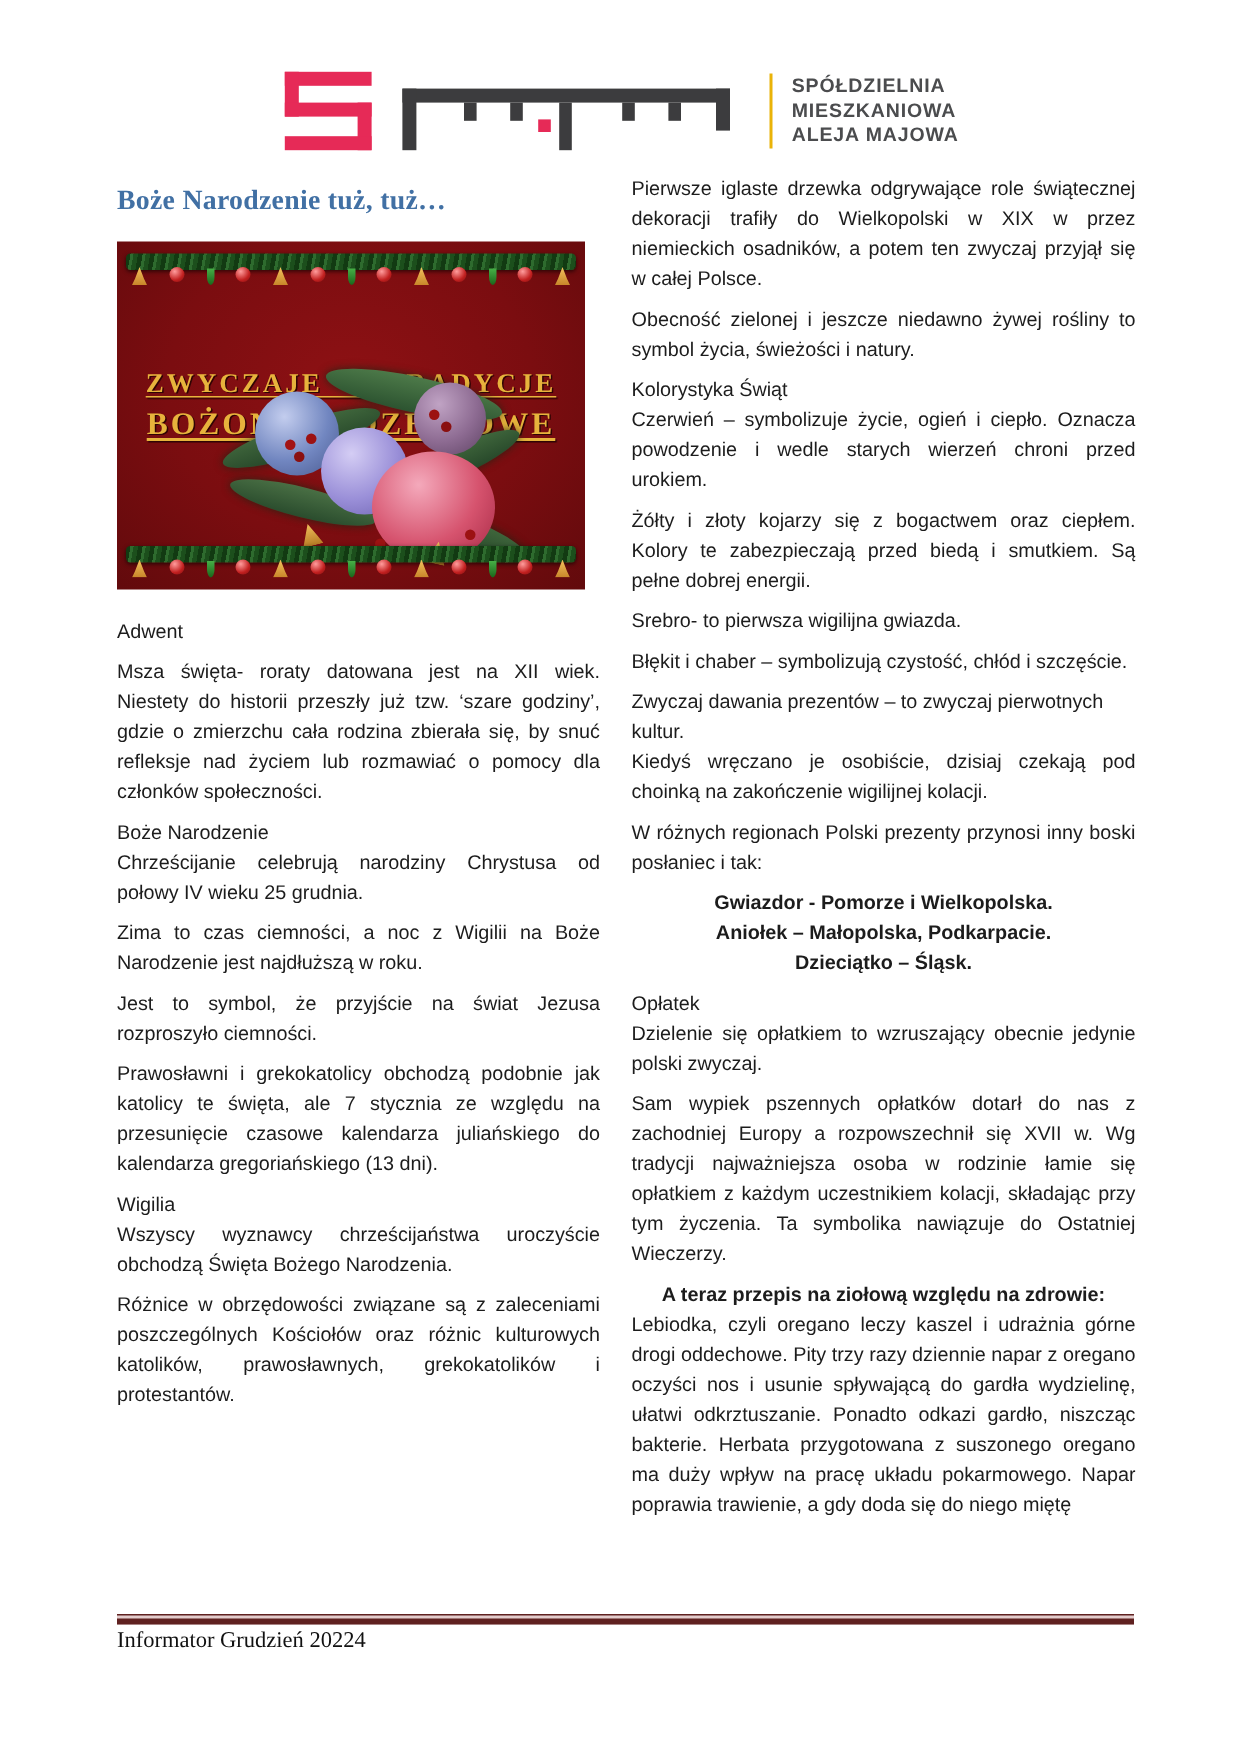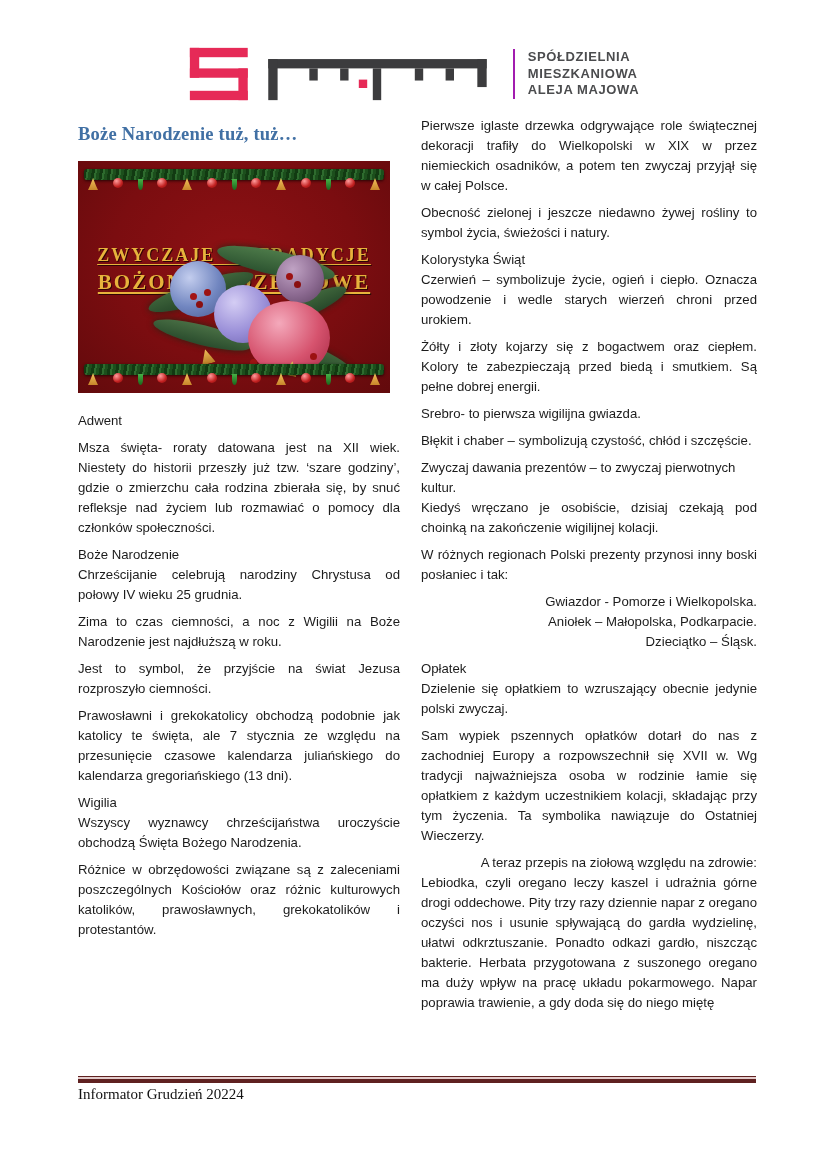--- a/index.html
+++ b/index.html
@@ -8,38 +8,38 @@
     position:relative; width:826px; height:1169px; margin:0 auto;
     background:#fff; overflow:hidden;
     font-family:"Liberation Sans", sans-serif; color:#1c1c1c;
   }
 
   
   .header{position:absolute; top:46px; left:0; right:0; display:flex; justify-content:center;}
   .logo-wrap{display:flex; align-items:center;}
   .logo-mark{display:block;}
   .brand-text{
-    border-left:2px solid #a21caf; margin-left:16px; padding-left:13px;
+    border-left:2px solid #eab308; margin-left:16px; padding-left:13px;
     font-weight:bold; font-size:13px; line-height:16.5px; letter-spacing:.6px; color:#4b4c4e;
   }
 
   
   .columns{position:absolute; top:112px; left:78px; right:69px; display:flex; gap:21px; height:962px; overflow:hidden;}
   .col-left{width:322px; flex:0 0 322px;}
   .col-right{flex:1 1 auto; padding-top:4px;}
 
   .article-title{
     font-family:"Liberation Serif", serif; font-weight:bold;
     font-size:18.5px; color:#4170A4; margin:12px 0 16px 0; letter-spacing:.2px;
   }
 
   .blk{font-size:13.2px; line-height:20px; text-align:justify; margin:7px 0 0 0;}
   .blk.tight{margin-top:0;}
   .blk.h{font-weight:normal; text-align:left;}
-  .blk.line{text-align:right;}
+  .blk.line{text-align:center;font-weight:bold;}
 
   
   .xmas{
     position:relative; width:312px; height:232px; overflow:hidden;
     background:radial-gradient(ellipse at 50% 42%, #8e1114 0%, #7b0d10 55%, #620a0c 100%);
   }
   .garland{position:absolute; left:6px; right:6px;}
   .garland.top{top:8px;} .garland.bottom{bottom:8px;}
   .garland-band{
     height:11px; border-radius:3px;

